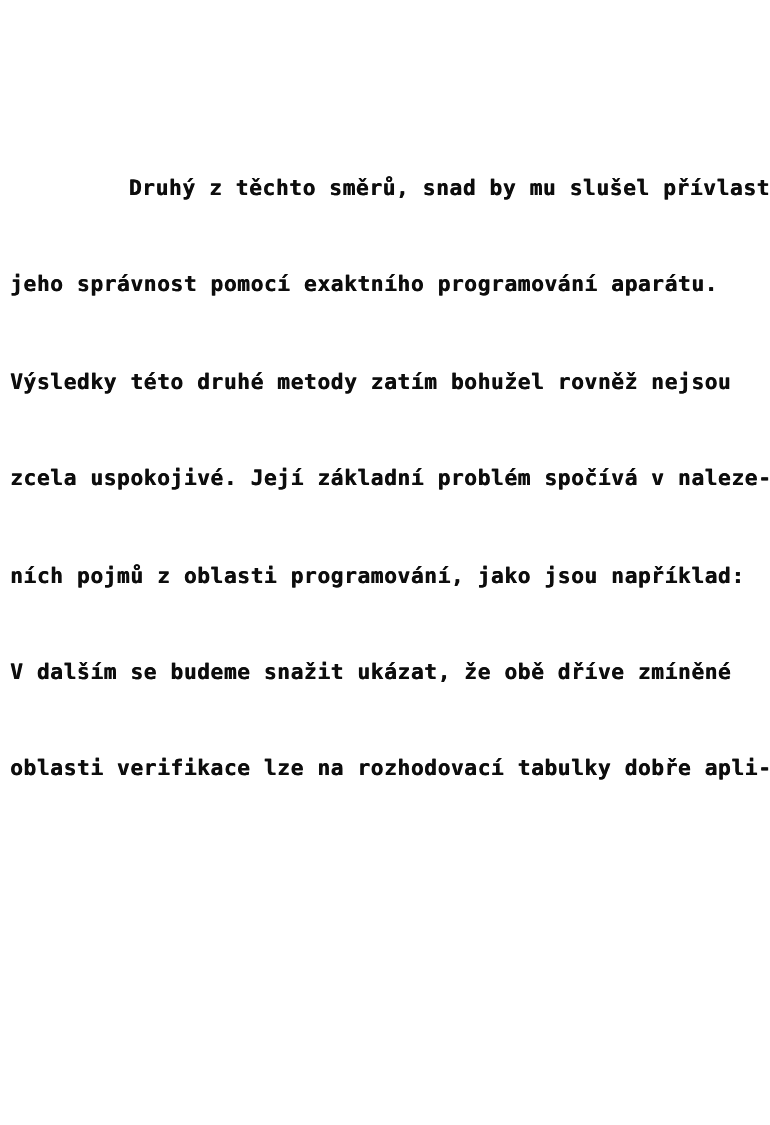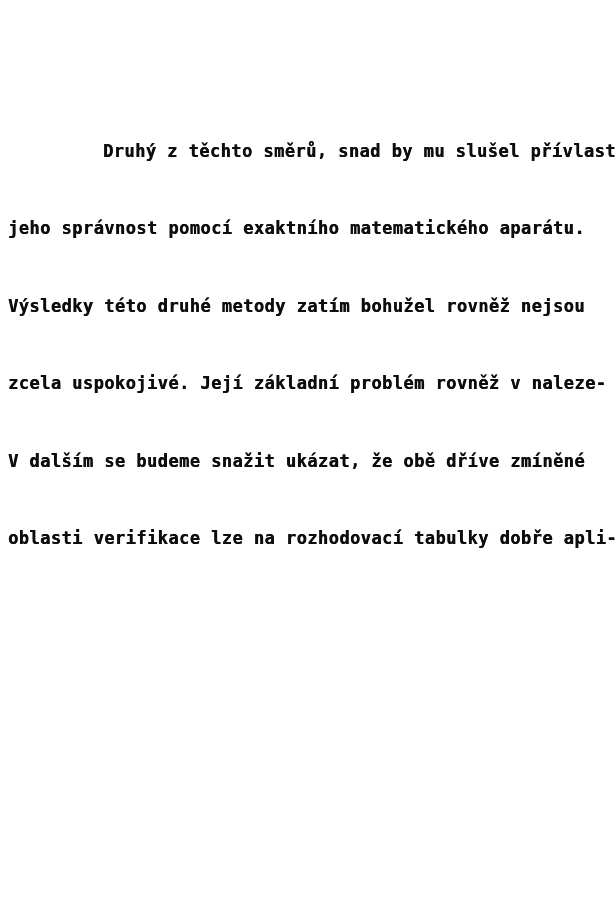--- a/index.html
+++ b/index.html
@@ -29,23 +29,24 @@
   .line { height: 25.8px; overflow: visible; }
   .indent { padding-left: 95px; }
 </style>
 </head>
 <body>
 
 <div class="page">
 
   <div>
     <div class="line indent">Druhý z těchto směrů, snad by mu slušel přívlastek</div>
-    <div class="line">jeho správnost pomocí exaktního matematického aparátu.</div>
+    <div class="line">jeho správnost pomocí exaktního programování aparátu.</div>
     <div class="line">Výsledky této druhé metody zatím bohužel rovněž nejsou</div>
-    <div class="line">zcela uspokojivé. Její základní problém rovněž v naleze-</div>
+    <div class="line">zcela uspokojivé. Její základní problém spočívá v naleze-</div>
+    <div class="line">ních pojmů z oblasti programování, jako jsou například:</div>
     <div class="line">V dalším se budeme snažit ukázat, že obě dříve zmíněné</div>
     <div class="line">oblasti verifikace lze na rozhodovací tabulky dobře apli-</div>
     
   </div>
 
   
 
   
 
   

